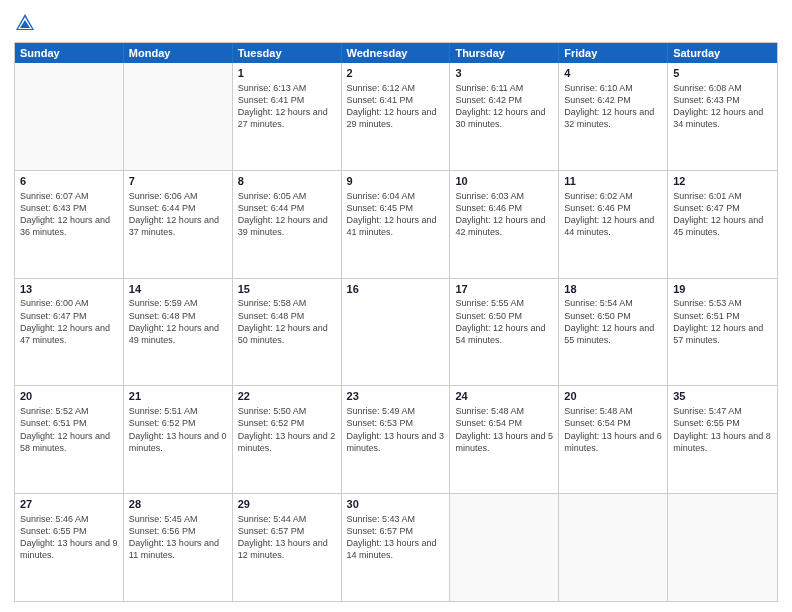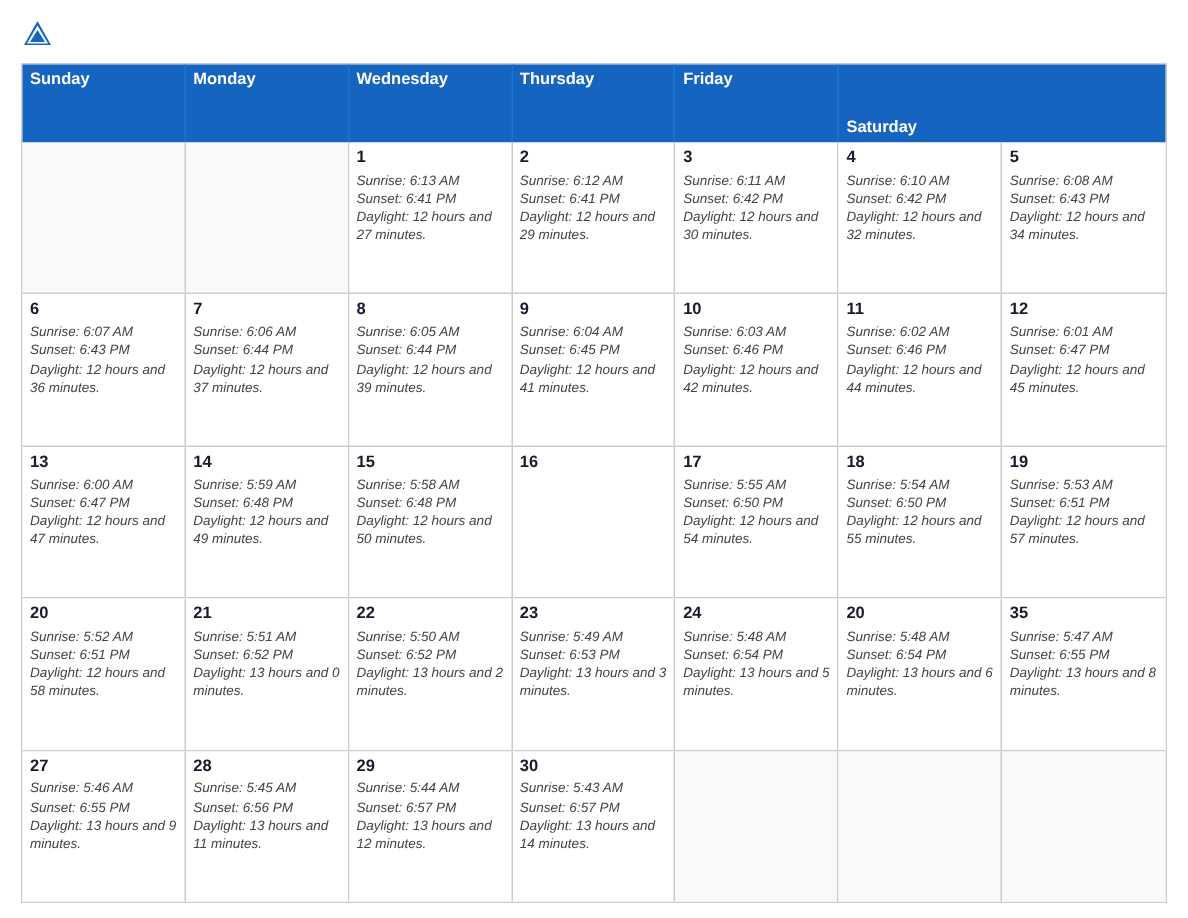--- a/index.html
+++ b/index.html
@@ -74,21 +74,21 @@
       grid-template-columns: repeat(7, 1fr);
       background: #1565c0;
     }
     .cal-header-cell {
       color: #fff;
       font-weight: bold;
       font-size: 11px;
       padding: 4px 5px;
       border-right: 1px solid #1976d2;
     }
-    .cal-header-cell:last-child { border-right: none; margin-top: 32px; }
+    .cal-header-cell:last-child { border-right: none; }
     .cal-body {
       flex: 1;
       display: flex;
       flex-direction: column;
     }
     .cal-row {
       display: grid;
       grid-template-columns: repeat(7, 1fr);
       flex: 1;
       border-top: 1px solid #ccc;
@@ -108,21 +108,20 @@
     .day-num {
       font-size: 11px;
       font-weight: bold;
       color: #1a1a2e;
       margin-bottom: 1px;
     }
     .cell-info {
       font-size: 9px;
       color: #444;
       line-height: 1.35;
-      font-style: italic;
     }
   </style>
 </head>
 <body>
 
 <div class="page">
   <div class="header">
     <div class="logo">
       <svg class="logo-icon" viewBox="0 0 22 22">
         <polygon points="11,2 20,18 2,18" fill="#1565c0"></polygon>
@@ -137,20 +136,21 @@
     <div class="title-block">
       <div class="month-title"></div>
       <div class="subtitle"></div>
     </div>
   </div>
 
   <div class="calendar">
     <div class="cal-header">
     <div class="cal-header-cell">Sunday</div>
         <div class="cal-header-cell">Monday</div>
+        <div class="cal-header-cell">Tuesday</div>
         <div class="cal-header-cell">Wednesday</div>
         <div class="cal-header-cell">Thursday</div>
         <div class="cal-header-cell">Friday</div>
         <div class="cal-header-cell">Saturday</div>
       </div>
     <div class="cal-body">
     <div class="cal-row">
           <div class="cal-cell empty"></div>
           <div class="cal-cell empty"></div>
           <div class="cal-cell">

